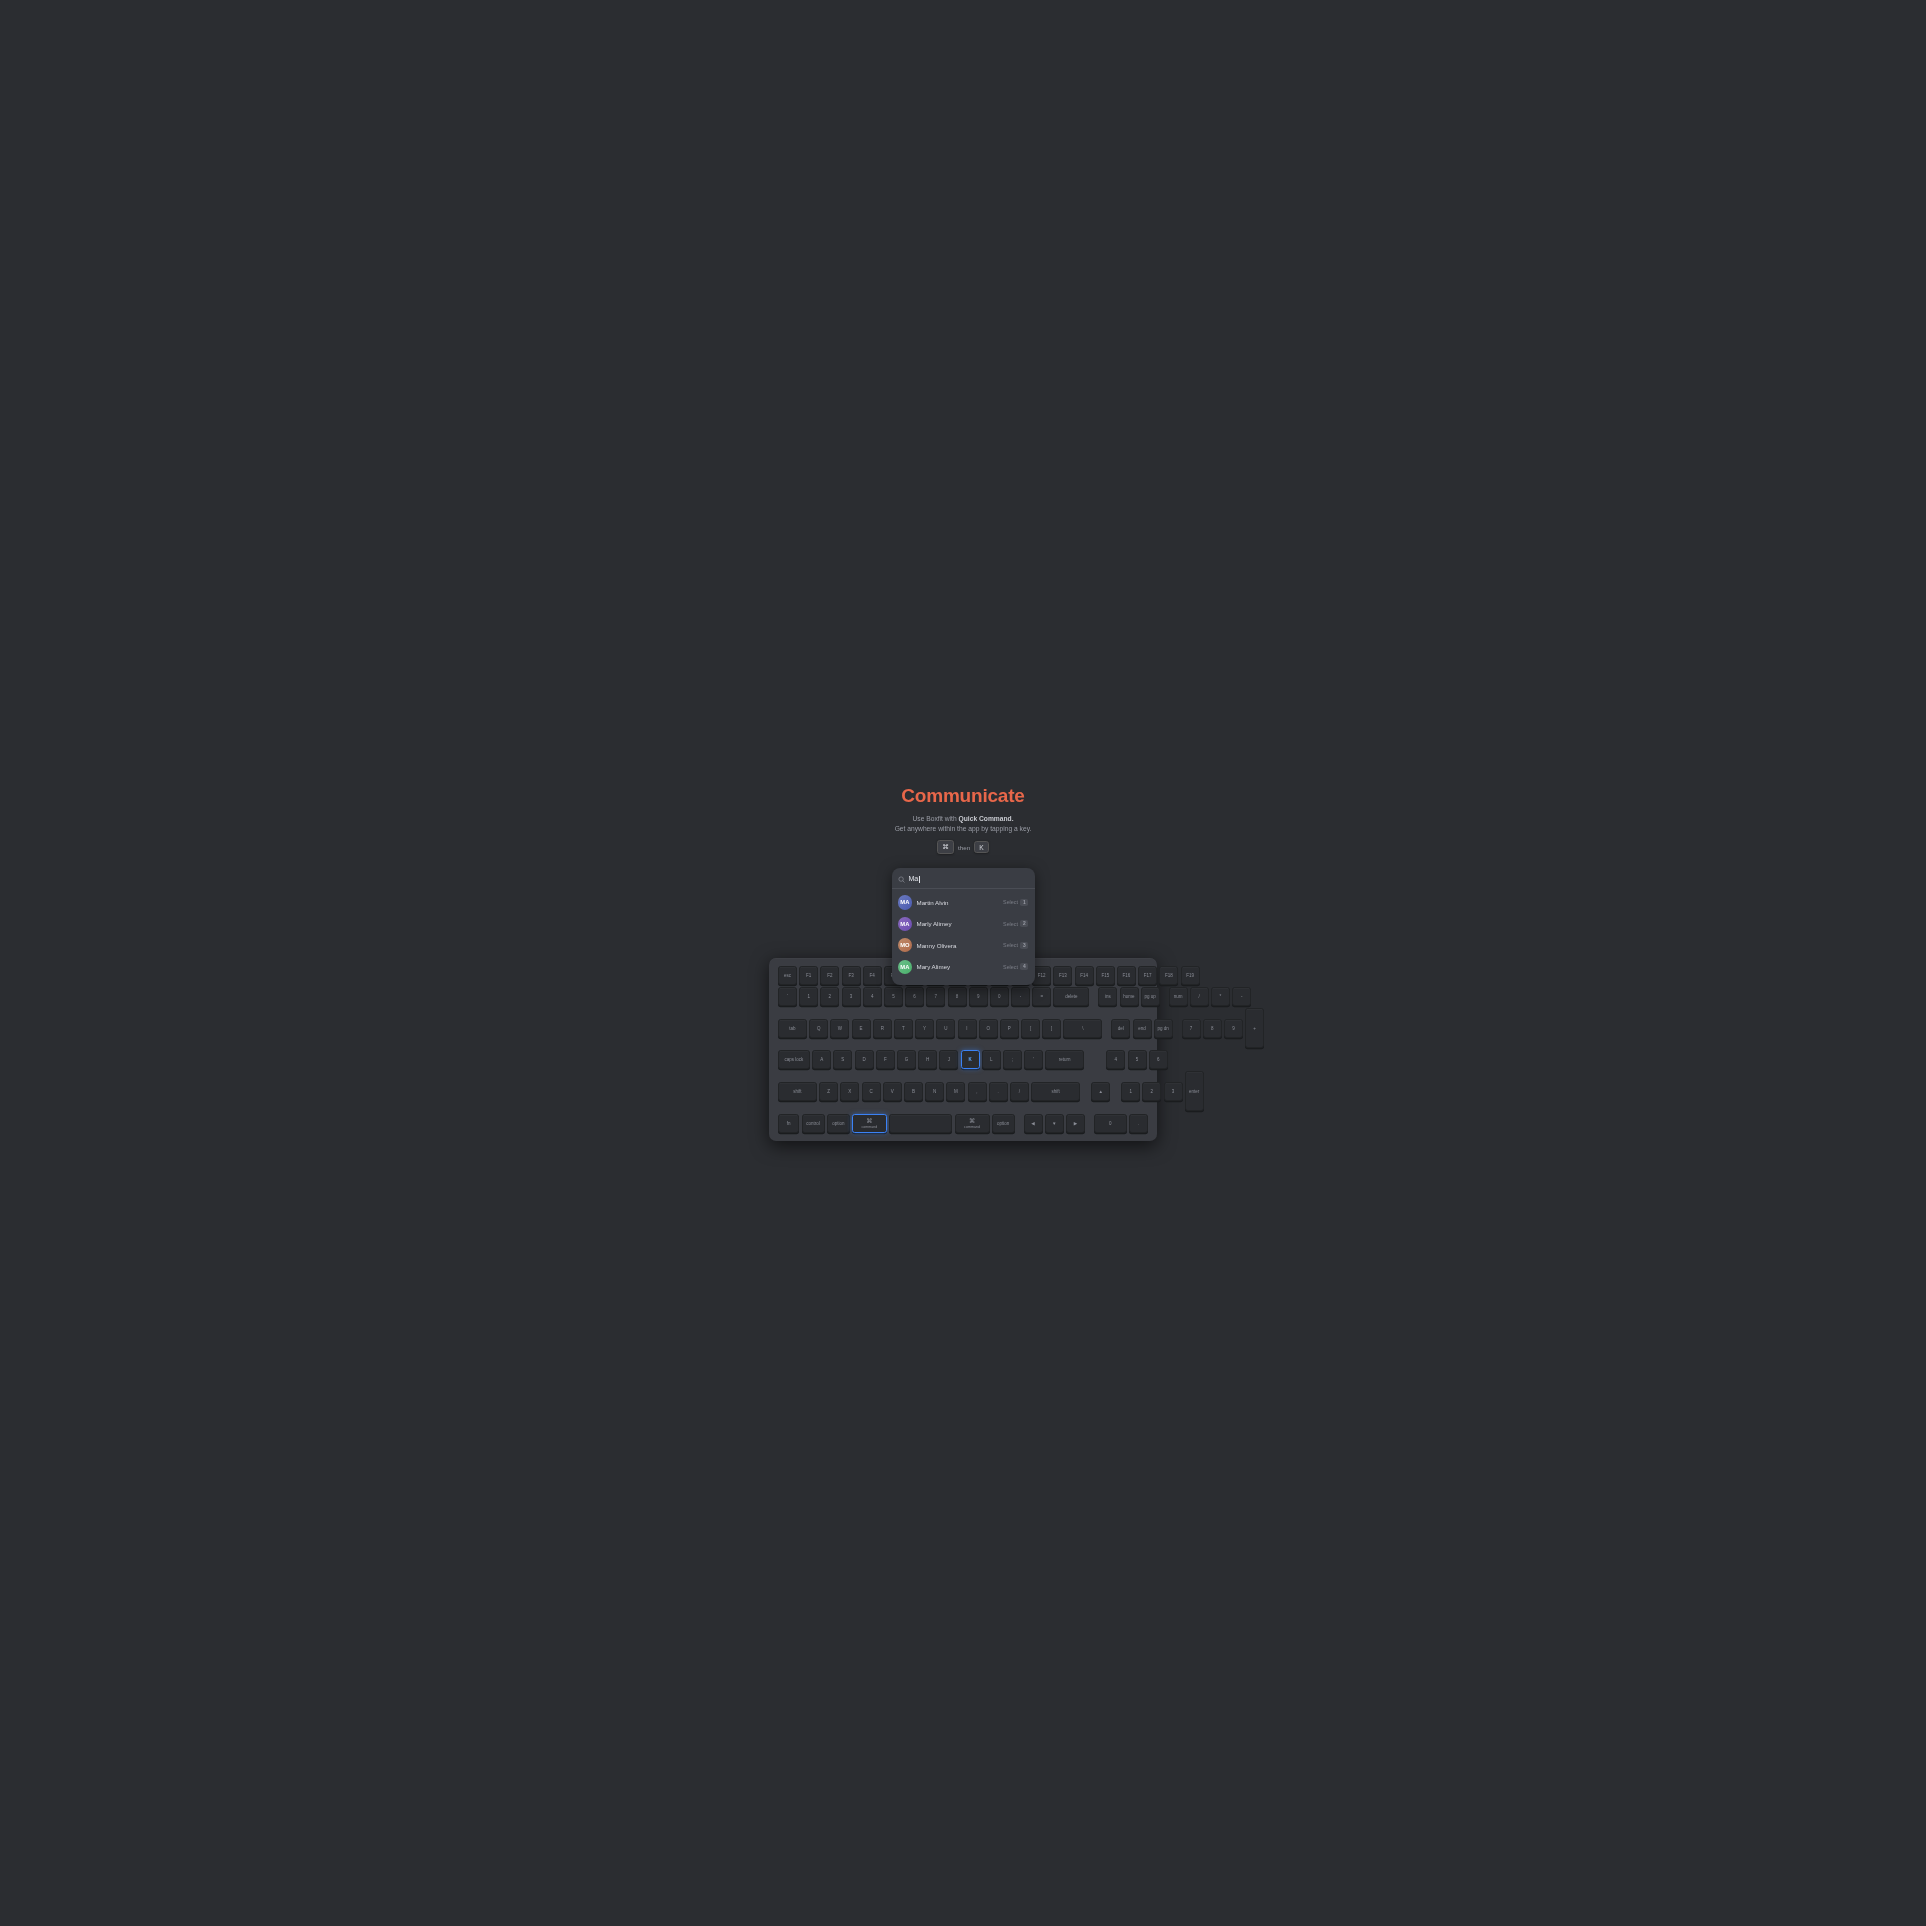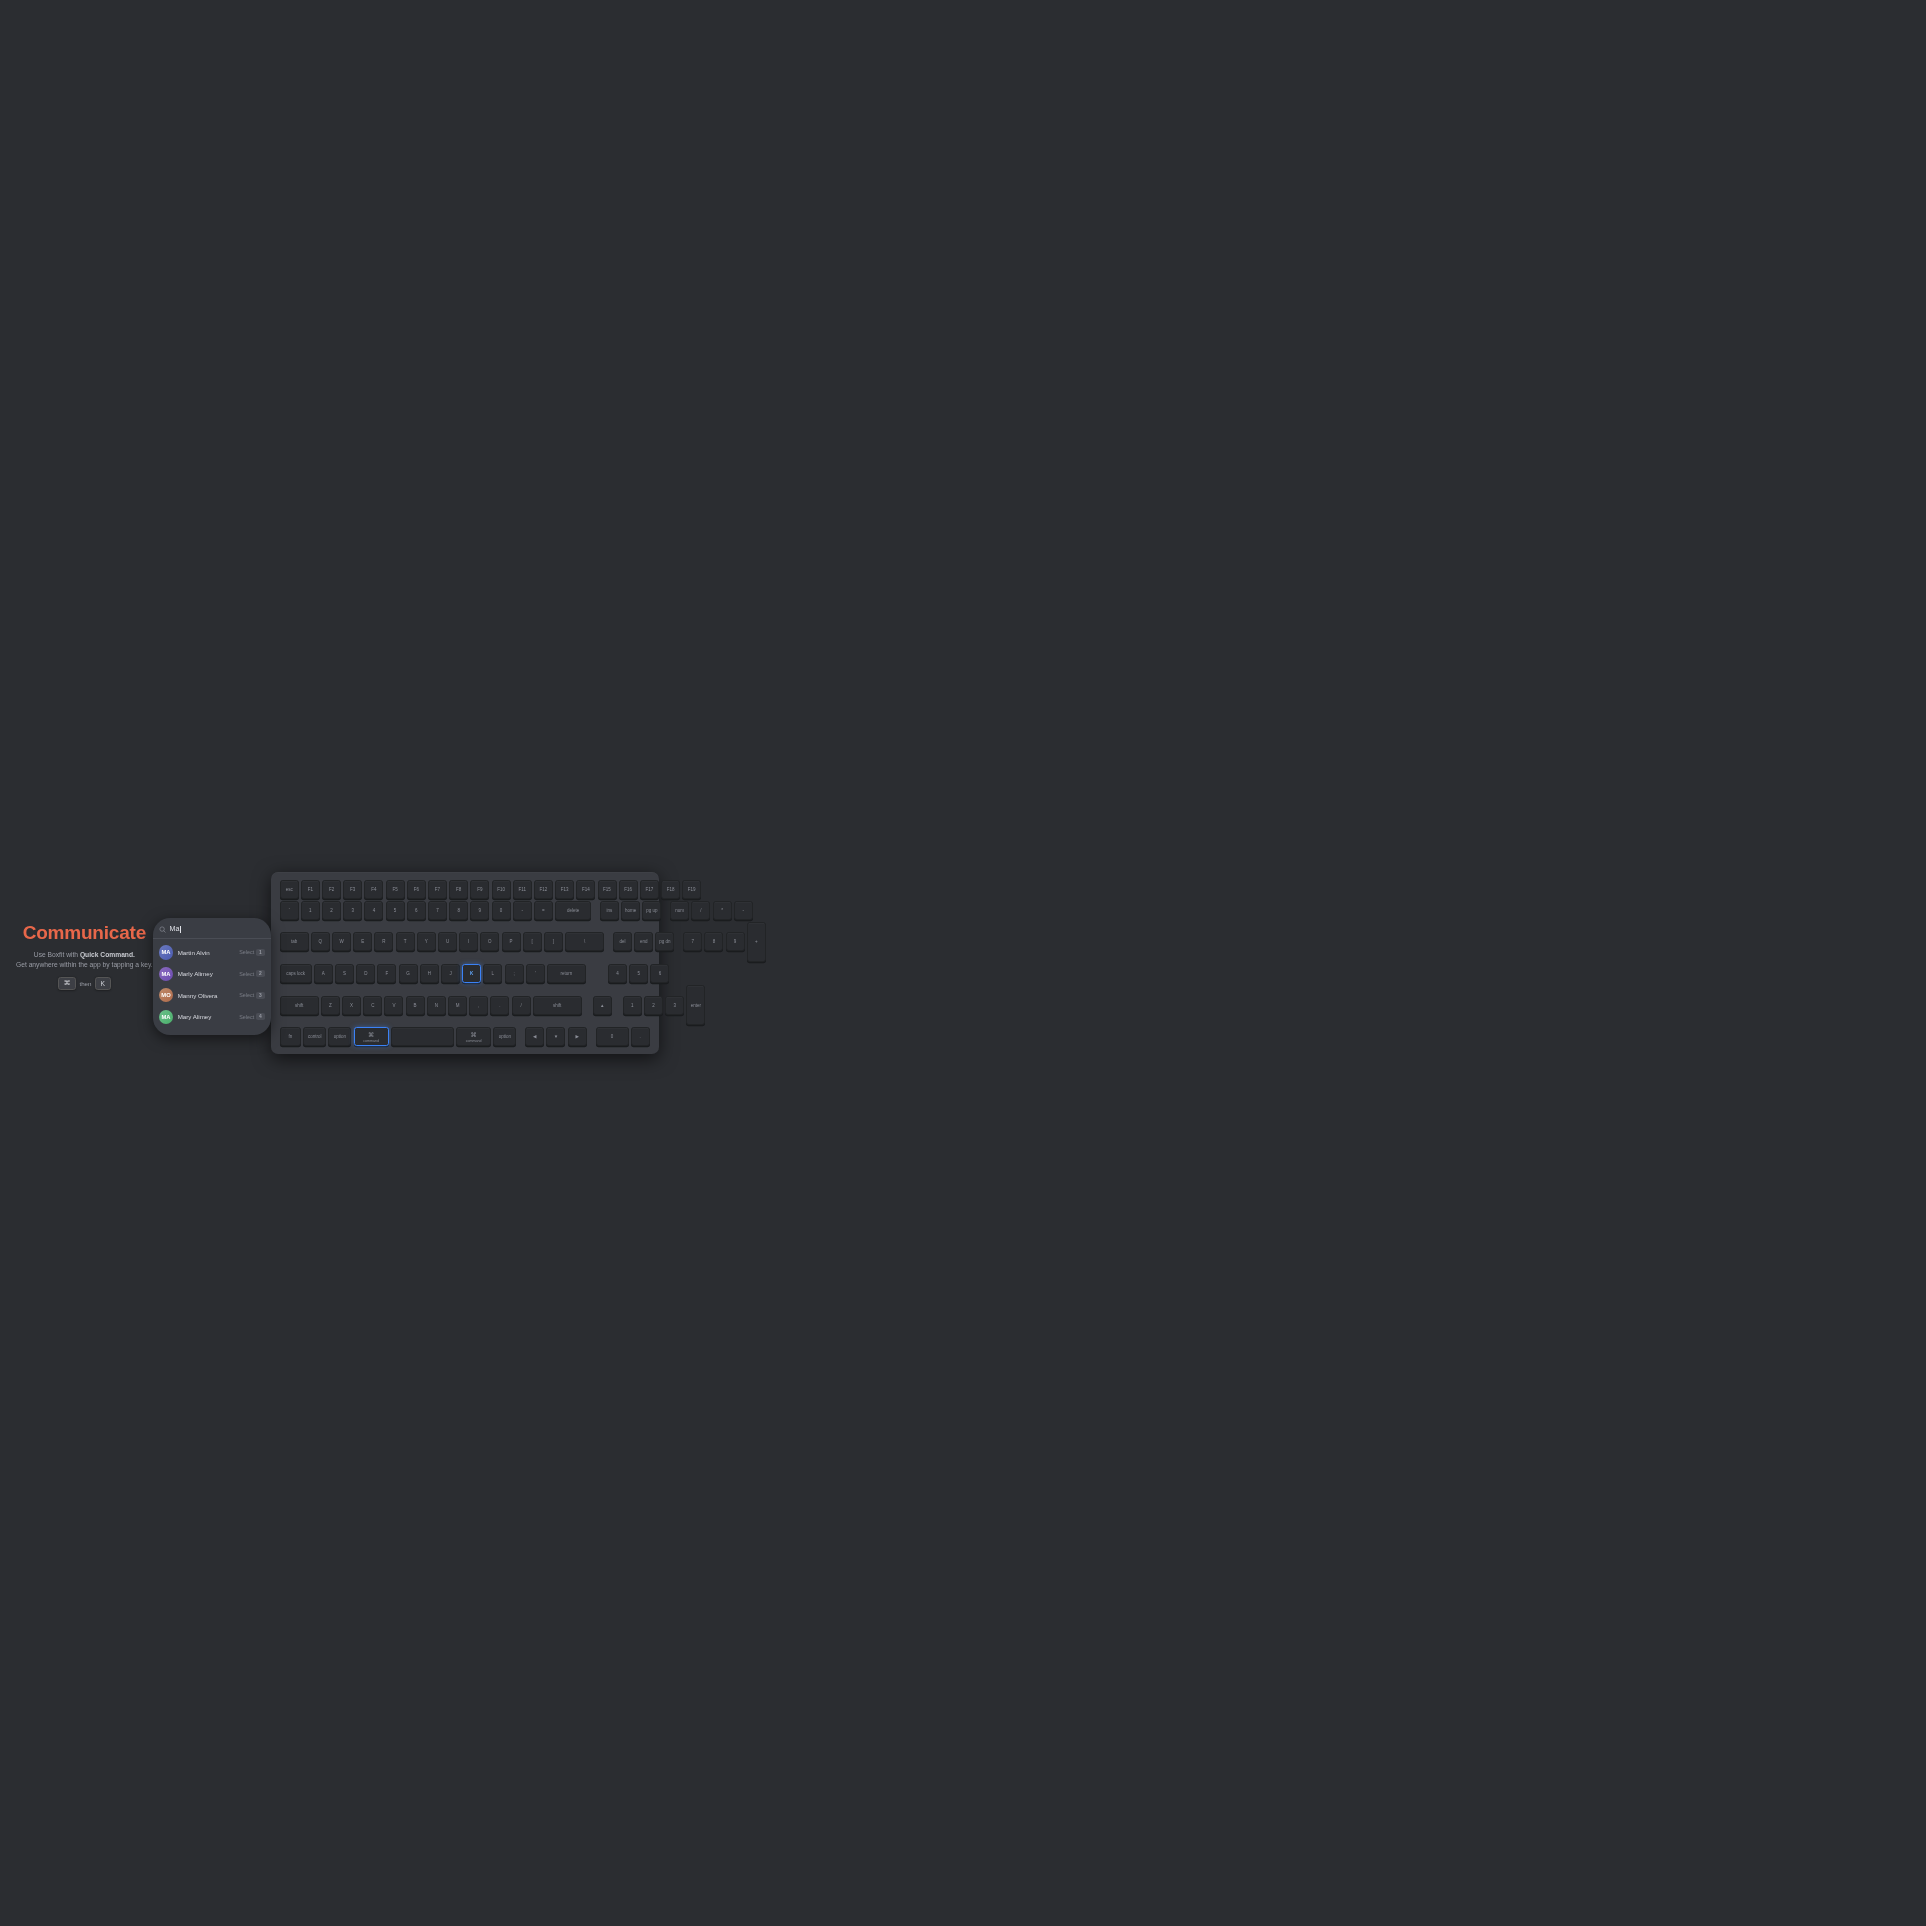--- a/index.html
+++ b/index.html
@@ -8,21 +8,21 @@
       background-color: #2b2d31;
       min-height: 100vh;
       display: flex;
       align-items: center;
       justify-content: center;
       font-family: -apple-system, BlinkMacSystemFont, 'Segoe UI', sans-serif;
     }
 
     .page-wrapper {
       display: flex;
-      flex-direction: row;
+      flex-direction: column;
       align-items: center;
       width: 100%;
       padding: 18px 16px;
     }
 
     
     .header {
       text-align: center;
       margin-bottom: 14.3px;
     }
@@ -69,22 +69,22 @@
     }
 
     .then-text {
       font-size: 6.2px;
       color: #9a9da6;
     }
 
     
     .quick-command {
       background: #3a3d44;
-      border-radius: 17px;
-      width: 118px;
+      border-radius: 8px;
+      width: 143px;
       padding: 4.5px 0;
       box-shadow: 0 3.6px 14.3px rgba(0,0,0,0.5);
       position: relative;
       z-index: 10;
       margin-bottom: -27px;
     }
 
     .search-row {
       display: flex;
       align-items: center;

